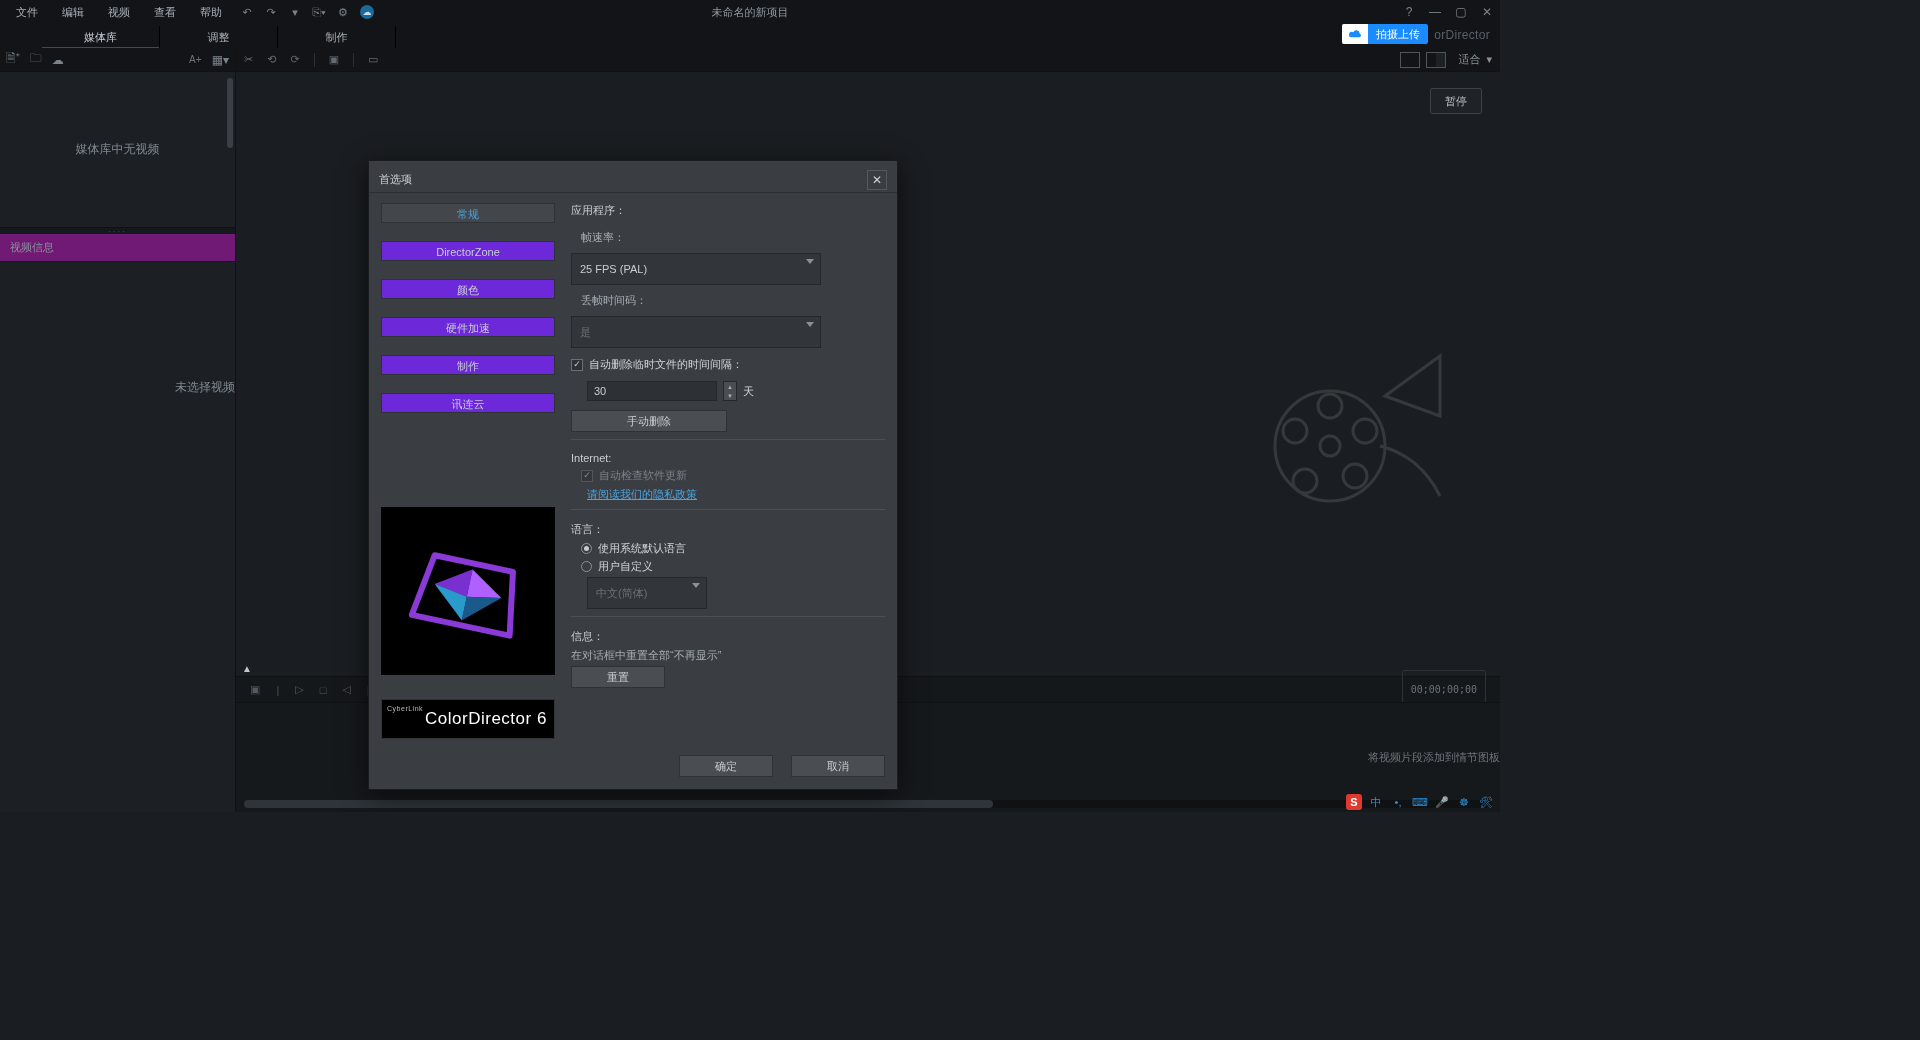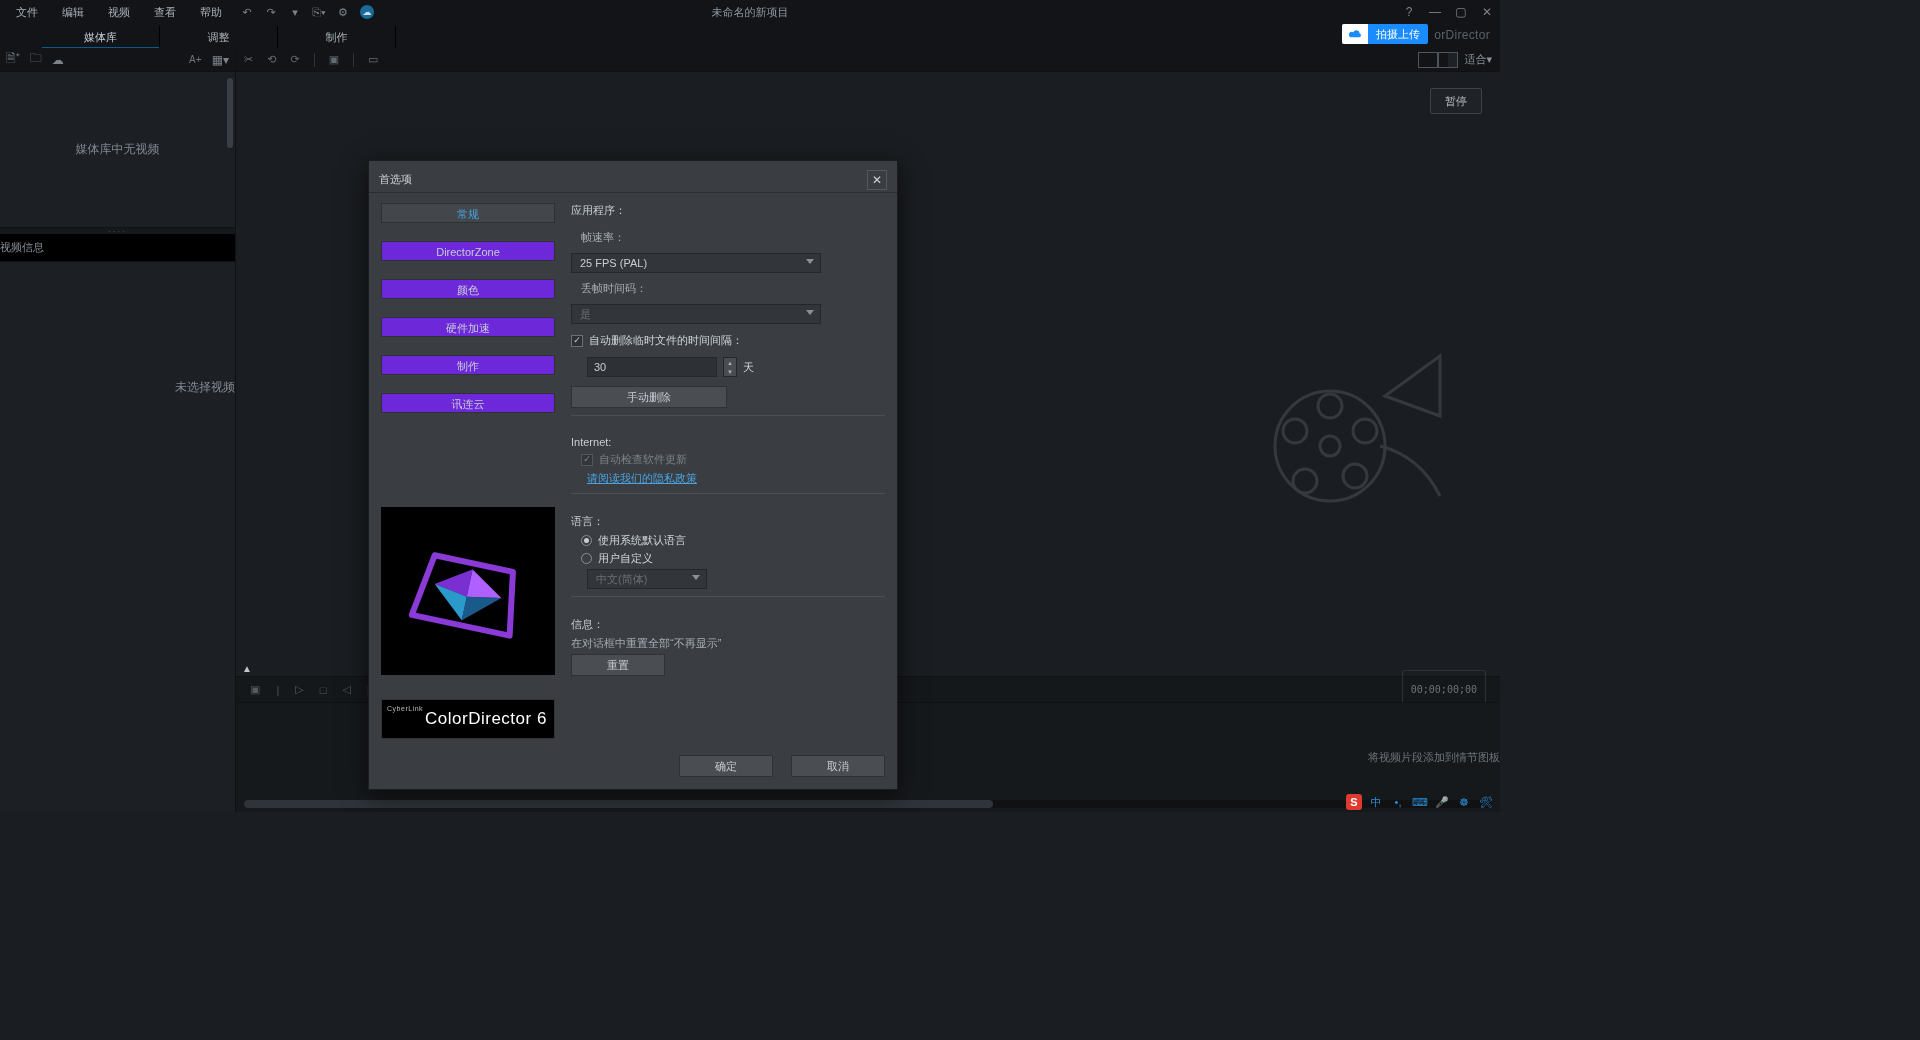--- a/index.html
+++ b/index.html
@@ -33,29 +33,29 @@
 
 
 .left-col { position: absolute; top: 48px; left: 0; width: 236px; bottom: 0; background: #1c1f23; border-right: 1px solid #0f1113; }
 .left-toolbar { height: 24px; background: #121417; display: flex; align-items: center; padding: 0 6px; gap: 10px; color: #7a838c; font-size: 12px; border-bottom: 1px solid #0f1113; }
 .left-toolbar .sp { flex: 1; }
 .left-toolbar .faint { color: #6a727a; font-size: 10px; }
 .media-pane { height: 156px; display: flex; align-items: center; justify-content: center; color: #7f8891; font-size: 12px; position: relative; border-bottom: 1px solid #0f1113; }
 .media-pane .vscroll { position: absolute; right: 2px; top: 6px; width: 6px; height: 70px; background: #3a3f45; border-radius: 3px; }
 .grip { height: 6px; background: #16191c; display: flex; align-items: center; justify-content: center; }
 .grip::after { content: "····"; letter-spacing: 2px; color: #4a5056; font-size: 8px; }
-.info-header { padding: 6px 0; color: #8a929a; font-size: 11px; background: #000000; border-bottom: 1px solid #0f1113; }
+.info-header { padding: 6px 10px; color: #8a929a; font-size: 11px; background: #701a75; border-bottom: 1px solid #0f1113; }
 .info-body { display: flex; align-items: center; justify-content: flex-end; color: #7f8891; font-size: 12px; height: 250px; }
 
 
 .main { position: absolute; top: 48px; left: 236px; right: 0; bottom: 136px; background: #1a1d21; }
 .main-toolbar { height: 24px; background: #121417; border-bottom: 1px solid #0f1113; display: flex; align-items: center; padding: 0 8px; gap: 14px; color: #646b73; font-size: 11px; }
 .main-toolbar .sep { width: 1px; height: 14px; background: #2c3136; }
 .main-toolbar .sp { flex: 1; }
-.main-toolbar .rview { display: flex; align-items: center; }
+.main-toolbar .rview { display: flex; align-items: center; gap: 6px; }
 .view-box { width: 20px; height: 16px; border: 1px solid #4e555c; display: inline-block; }
 .view-box.half { background: linear-gradient(to right, transparent 50%, #4e555c33 50%); }
 .pause-btn { position: absolute; right: 18px; top: 40px; height: 26px; padding: 0 14px; border: 1px solid #3b4147; color: #b6bec6; font-size: 11px; background: #1f2327; display: flex; align-items: center; border-radius: 2px; }
 
 
 .playbar { position: absolute; left: 236px; right: 0; bottom: 110px; height: 26px; background: #15181b; display: flex; align-items: center; padding: 0 14px; gap: 16px; color: #555b62; font-size: 11px; border-top: 1px solid #0f1113; }
 .playbar .sp { flex: 1; }
 .timecode { border: 1px solid #2d3237; padding: 13px 8px; border-radius: 2px; color: #6b7279; font-family: monospace; font-size: 10px; }
 .playhead { position: absolute; left: 242px; bottom: 138px; color: #bfc7cf; font-size: 10px; }
 .storyboard { position: absolute; left: 236px; right: 0; bottom: 0; height: 110px; background: #16191c; border-top: 1px solid #0f1113; display: flex; align-items: center; justify-content: flex-end; color: #6d747c; font-size: 11px; }
@@ -78,25 +78,25 @@
 .modal-title { height: 26px; background: #3a3e42; display: flex; align-items: center; padding: 0 10px; border-bottom: 1px solid #2b2e32; margin-top: 6px; }
 .modal-title .x { margin-left: auto; width: 20px; height: 20px; display: flex; align-items: center; justify-content: center; color: #cfd5db; border: 1px solid #55595e; font-size: 12px; }
 .modal-body { display: flex; padding: 10px 12px 8px; gap: 16px; }
 .modal-side { width: 174px; display: flex; flex-direction: column; gap: 18px; }
 .side-tab { height: 20px; line-height: 20px; text-align: center; background: #6d28d9; color: #c7cdd3; border: 1px solid #2e3135; }
 .side-tab.active { color: #4aa3e0; background: #43474c; }
 .side-logo { margin-top: 76px; width: 174px; height: 168px; background: #000; display: flex; align-items: center; justify-content: center; }
 .side-brand { margin-top: 6px; width: 174px; height: 40px; background: #000; display: flex; align-items: center; justify-content: center; color: #fff; font-size: 17px; font-weight: 300; letter-spacing: 0.5px; border: 1px solid #333; position: relative; }
 .side-brand sup { font-size: 7px; position: relative; top: -6px; left: -2px; color: #bbb; }
 .modal-main { flex: 1; display: flex; flex-direction: column; gap: 5px; }
-.sect { border-top: 1px solid #4c5055; padding-top: 20px; margin-top: 2px; }
+.sect { border-top: 1px solid #4c5055; padding-top: 12px; margin-top: 2px; }
 .sect:first-child { border-top: none; padding-top: 0; margin-top: 0; }
 .lbl-row { color: #c7cdd3; margin-bottom: 4px; }
 .sub { color: #a6adb4; margin: 3px 0 3px 10px; }
-.sel { width: 250px; height: 20px; background: #32363a; border: 1px solid #25282b; display: flex; align-items: center; padding: 0 8px; color: #c7cdd3; position: relative; margin-left: 0; }
+.sel { width: 250px; height: 32px; background: #32363a; border: 1px solid #25282b; display: flex; align-items: center; padding: 0 8px; color: #c7cdd3; position: relative; margin-left: 0; }
 .sel.disabled { color: #6a7076; }
 .sel .caret { position: absolute; right: 6px; top: 5px; border-left: 4px solid transparent; border-right: 4px solid transparent; border-top: 5px solid #8a9096; }
 .sel.small { width: 120px; margin-left: 16px; }
 .chk-row { display: flex; align-items: center; gap: 6px; margin: 4px 0; }
 .chk { width: 12px; height: 12px; border: 1px solid #6a7076; display: inline-flex; align-items: center; justify-content: center; background: #2d3135; }
 .chk.on::after { content: "✓"; color: #c7cdd3; font-size: 9px; line-height: 1; }
 .chk.disabled { opacity: 0.5; }
 .spin { display: flex; align-items: center; gap: 6px; margin-left: 16px; }
 .spin input { width: 130px; height: 20px; background: #2d3135; border: 1px solid #25282b; color: #c7cdd3; padding: 0 6px; font-size: 11px; }
 .spin .arrows { width: 14px; height: 20px; background: #4a4e53; border: 1px solid #25282b; display: flex; flex-direction: column; }

